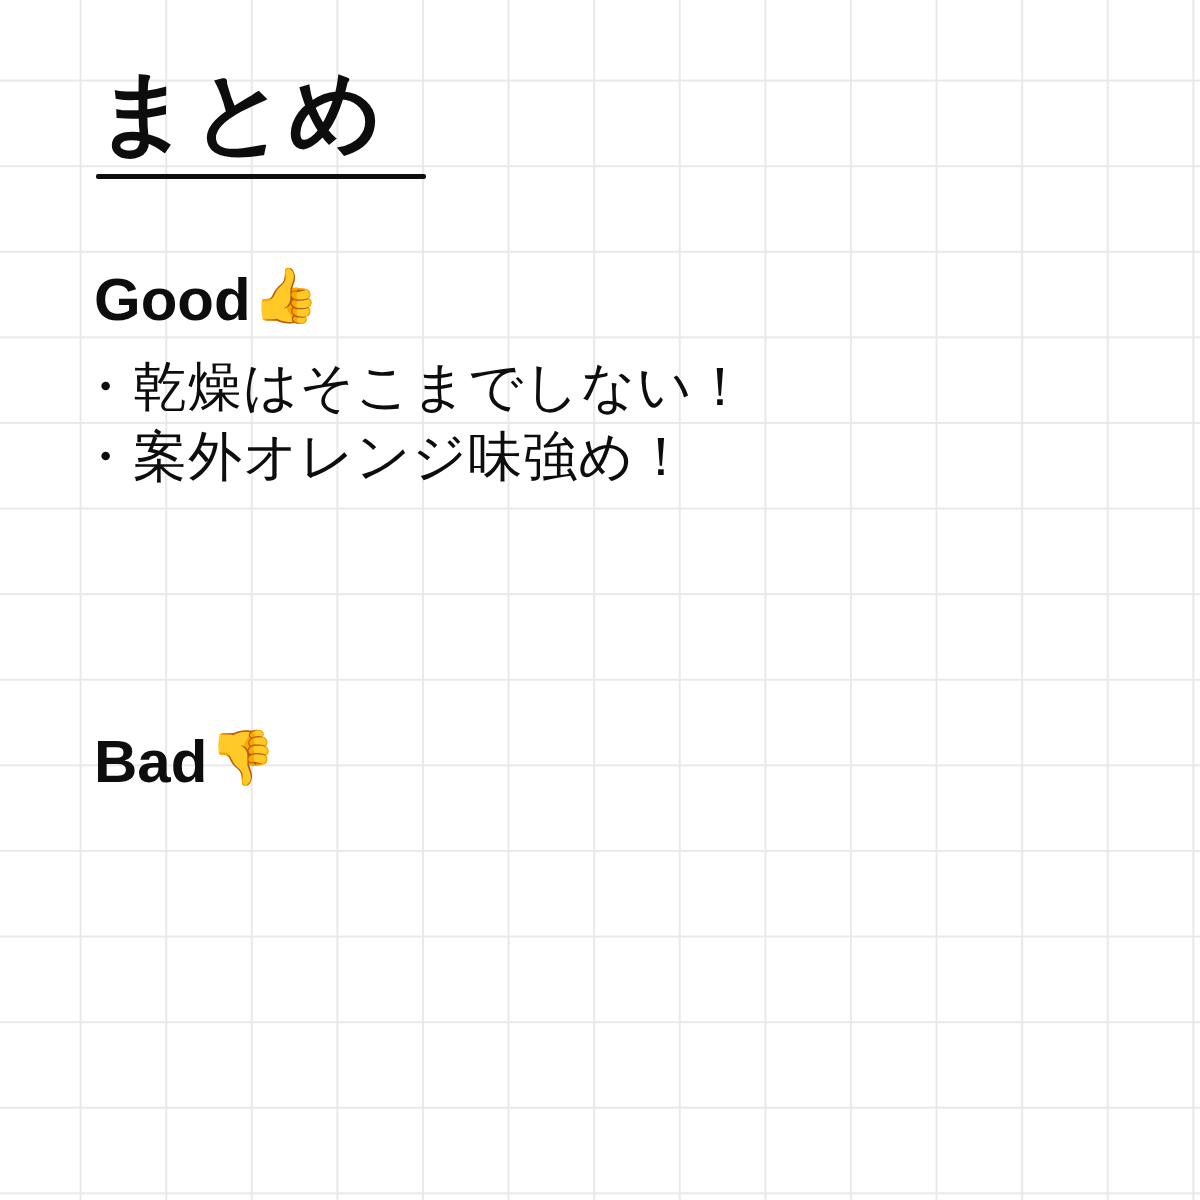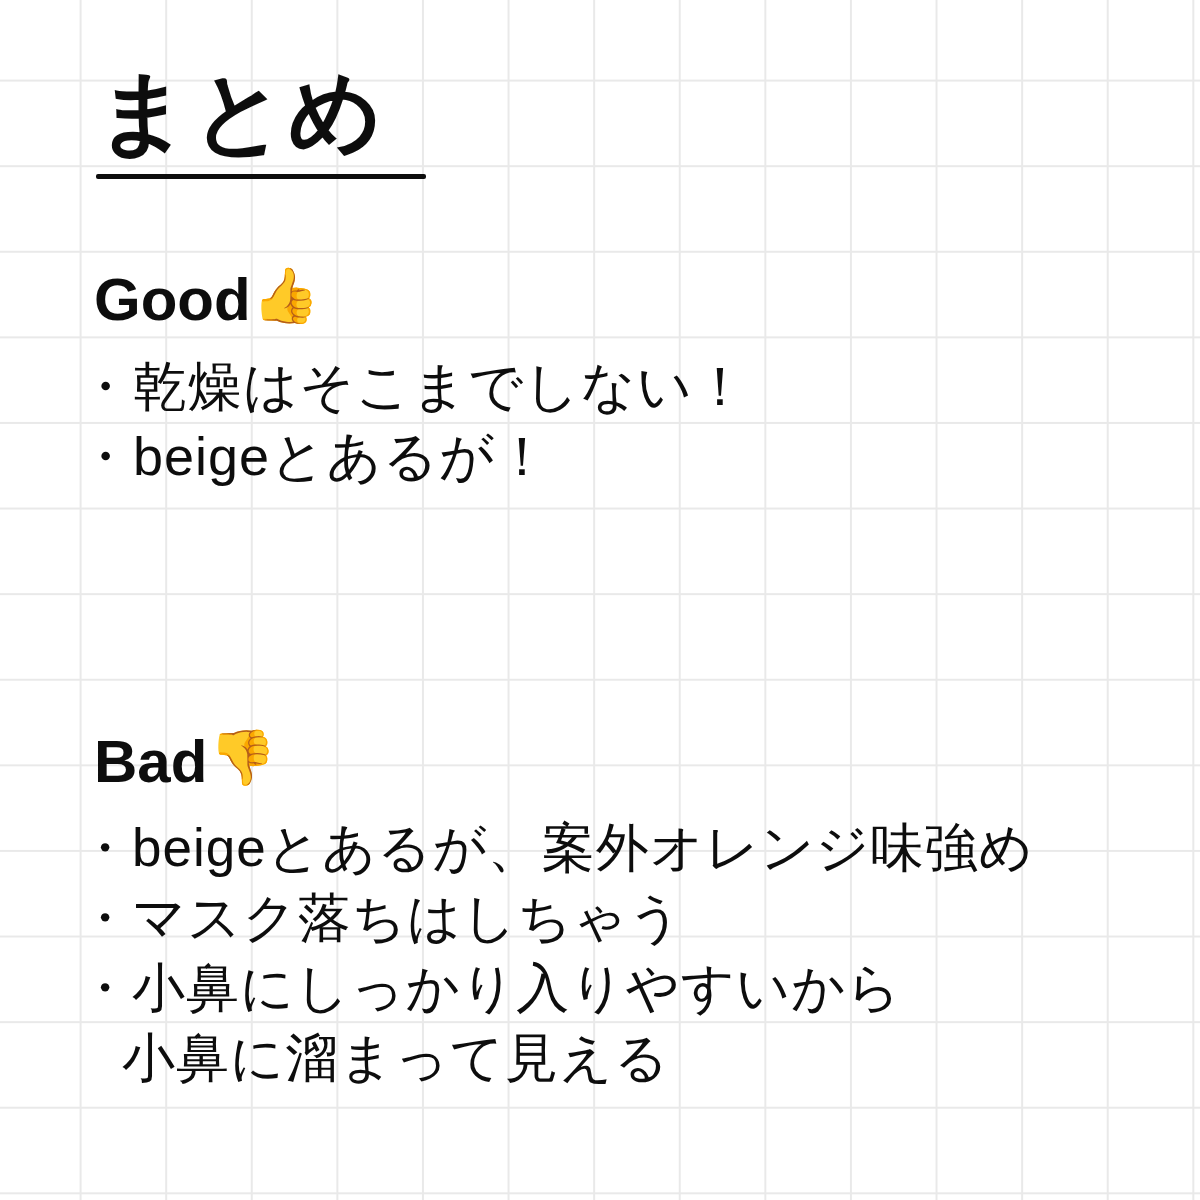--- a/index.html
+++ b/index.html
@@ -113,31 +113,25 @@
       <div class="title-underline"></div>
     </div>
 
     <div class="section good">
       <div class="section-head">
         <span>Good</span>
         <span class="emoji">👍</span>
       </div>
       <div class="item-list">
         <div class="item">・乾燥はそこまでしない！</div>
-        <div class="item">・beigeとあるが！</div>
+        <div class="item">・案外オレンジ味強め！</div>
       </div>
     </div>
 
     <div class="section bad">
       <div class="section-head">
         <span>Bad</span>
         <span class="emoji">👎</span>
       </div>
-      <div class="item-list">
-        <div class="item">・beigeとあるが、案外オレンジ味強め</div>
-        <div class="item">・マスク落ちはしちゃう</div>
-        <div class="item">・小鼻にしっかり入りやすいから</div>
-        <div class="item cont">小鼻に溜まって見える</div>
-      </div>
     </div>
 
   </div>
 </div>
 
 </body></html>

